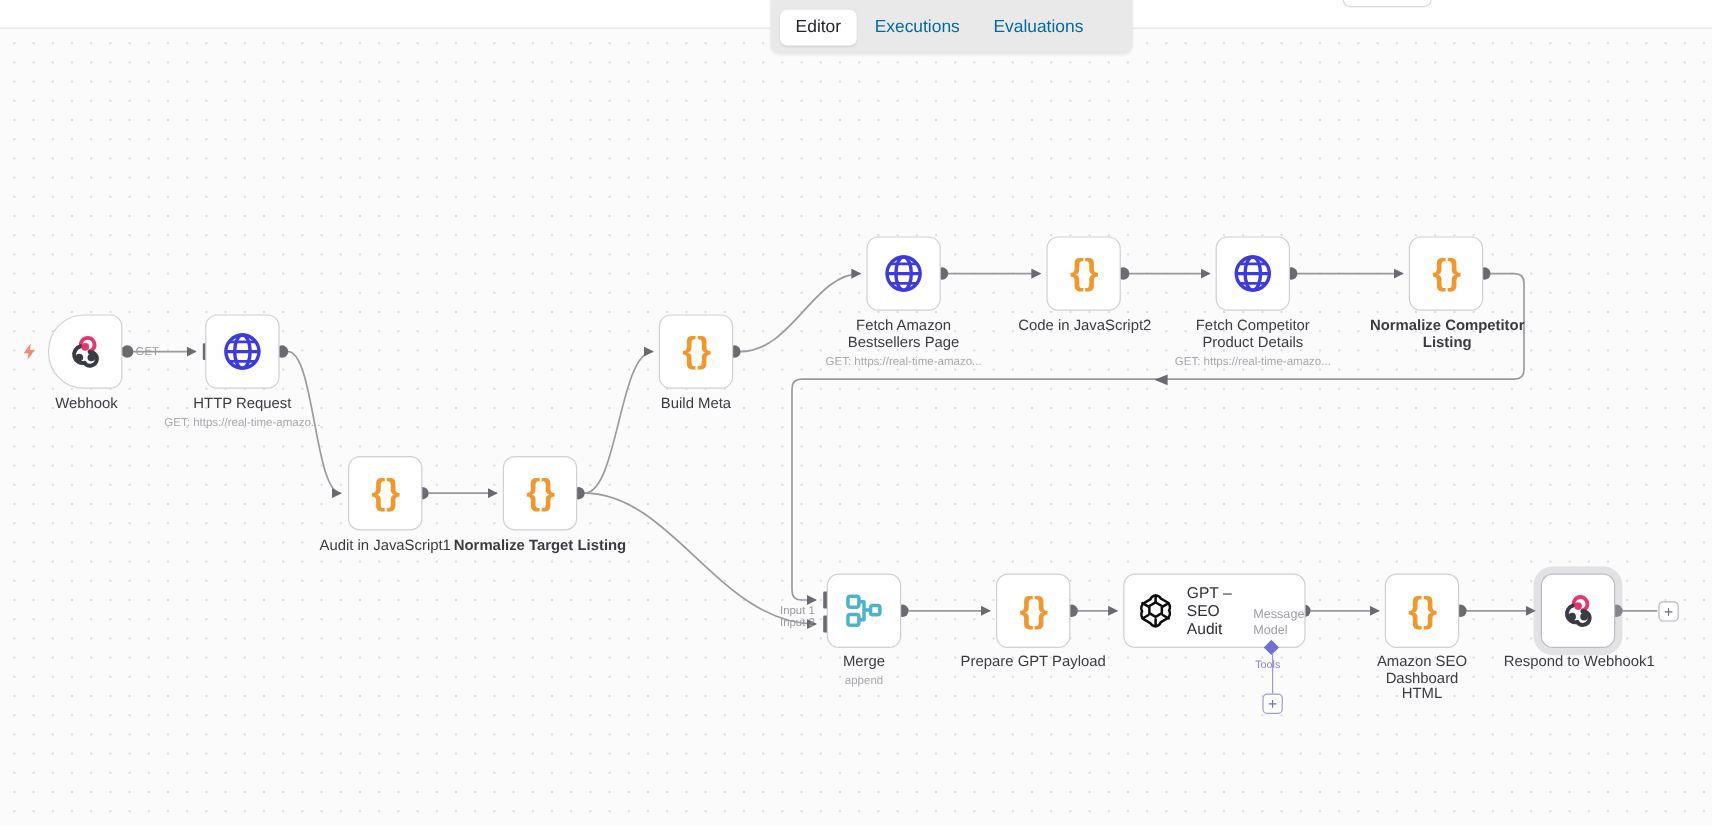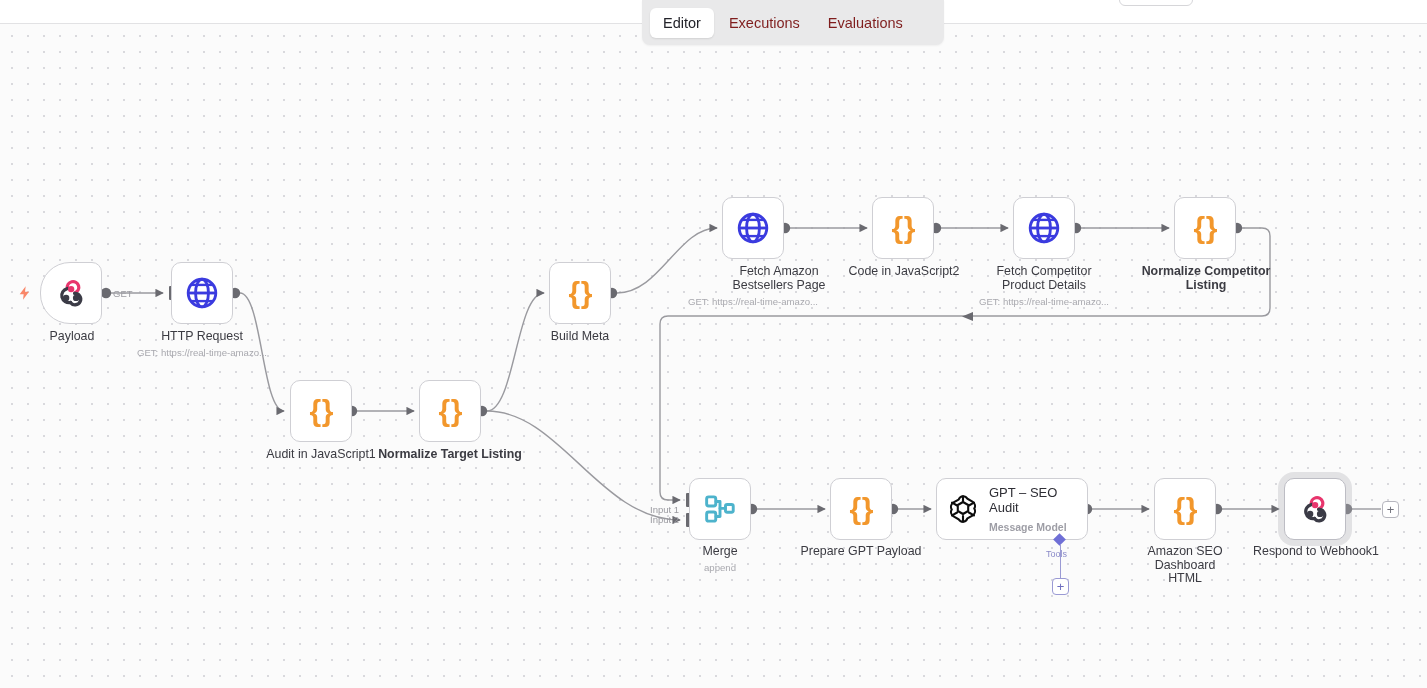--- a/index.html
+++ b/index.html
@@ -44,21 +44,21 @@
     height: 45px; width: 302px;
     background: #e9e9ea;
     border-radius: 0 0 8px 8px;
     display: flex; align-items: center;
     padding: 5px 8px;
     gap: 2px;
     box-shadow: 0 1px 2px rgba(0,0,0,0.05);
   }
   .tab {
     font-size: 14.5px;
-    color: #7f1d1d;
+    color: #0369a1;
     padding: 6px 13px;
     border-radius: 6px;
     cursor: pointer;
     white-space: nowrap;
     line-height: 18px;
   }
   .tab.active {
     background: #ffffff;
     color: #23232a;
     box-shadow: 0 1px 2px rgba(0,0,0,0.10);
@@ -103,21 +103,21 @@
   .node-sub {
     position: absolute;
     text-align: center;
     font-size: 9.6px;
     color: #a8a8ae;
     line-height: 11px;
     white-space: nowrap;
     pointer-events: none;
   }
   .wide-title { font-size: 13px; color: #2e2e35; line-height: 15px; }
-  .wide-sub { font-size: 10.5px; color: #9e9ea6; line-height: 13px; margin-top: 6px; font-weight: bold; }
+  .wide-sub { font-size: 10.5px; color: #9e9ea6; line-height: 13px; margin-top: 20px; }
 
   
   .icon-code {
     font-size: 30px; color: #f2972c; font-weight: bold;
     font-family: "Liberation Sans", sans-serif;
     letter-spacing: -1px; line-height: 30px;
     user-select: none;
   }
   svg.glyph { display: block; }
 
@@ -257,21 +257,21 @@
   <div class="node sq trigger" style="left:40px; top:262px;">
     <svg class="glyph" width="34" height="34" viewBox="0 0 32 32">
       <path d="M12.6 11.6 a5.4 5.4 0 1 1 7.2 4.1" fill="none" stroke="#e8356d" stroke-width="3.1" stroke-linecap="round"></path>
       <path d="M19.4 16.3 a5.4 5.4 0 1 1 -4.0 8.6" fill="none" stroke="#3b3b46" stroke-width="3.1" stroke-linecap="round"></path>
       <path d="M15.6 24.8 a5.4 5.4 0 1 1 -3.2 -13.0" fill="none" stroke="#3b3b46" stroke-width="3.1" stroke-linecap="round"></path>
       <circle cx="11.4" cy="20.6" r="3.0" fill="#3b3b46"></circle>
       <circle cx="20.8" cy="20.6" r="3.0" fill="#3b3b46"></circle>
       <circle cx="16.1" cy="12.3" r="3.0" fill="#e8356d"></circle>
     </svg>
   </div>
-  <div class="node-label" style="left:22px; top:330px; width:100px;">Payload</div>
+  <div class="node-label" style="left:22px; top:330px; width:100px;">Webhook</div>
   <div class="conn-label" style="left:113px; top:288px;">GET</div>
 
   <div class="node sq" style="left:171px; top:262px;">
     <svg class="glyph" width="36" height="36" viewBox="0 0 24 24">
       <circle cx="12" cy="12" r="9.2" fill="none" stroke="#3b3bdf" stroke-width="1.9"></circle>
       <ellipse cx="12" cy="12" rx="4.3" ry="9.2" fill="none" stroke="#3b3bdf" stroke-width="1.9"></ellipse>
       <line x1="2.8" y1="12" x2="21.2" y2="12" stroke="#3b3bdf" stroke-width="1.9"></line>
       <line x1="4.3" y1="6.6" x2="19.7" y2="6.6" stroke="#3b3bdf" stroke-width="1.6"></line>
       <line x1="4.3" y1="17.4" x2="19.7" y2="17.4" stroke="#3b3bdf" stroke-width="1.6"></line>
     </svg>
@@ -296,21 +296,21 @@
 
   <div class="node sq" style="left:722px; top:197px;">
     <svg class="glyph" width="36" height="36" viewBox="0 0 24 24">
       <circle cx="12" cy="12" r="9.2" fill="none" stroke="#3b3bdf" stroke-width="1.9"></circle>
       <ellipse cx="12" cy="12" rx="4.3" ry="9.2" fill="none" stroke="#3b3bdf" stroke-width="1.9"></ellipse>
       <line x1="2.8" y1="12" x2="21.2" y2="12" stroke="#3b3bdf" stroke-width="1.9"></line>
       <line x1="4.3" y1="6.6" x2="19.7" y2="6.6" stroke="#3b3bdf" stroke-width="1.6"></line>
       <line x1="4.3" y1="17.4" x2="19.7" y2="17.4" stroke="#3b3bdf" stroke-width="1.6"></line>
     </svg>
   </div>
-  <div class="node-label" style="left:709px; top:265px; width:140px;text-align:center;">Fetch Amazon
+  <div class="node-label" style="left:683px; top:265px; width:140px;text-align:center;">Fetch Amazon
 Bestsellers Page</div>
   <div class="node-sub" style="left:668px; top:296px; width:170px;">GET: https://real-time-amazo...</div>
 
   <div class="node sq" style="left:872px; top:197px;">
     <span class="icon-code">{ }</span>
   </div>
   <div class="node-label" style="left:834px; top:265px; width:140px;">Code in JavaScript2</div>
 
   <div class="node sq" style="left:1013px; top:197px;">
     <svg class="glyph" width="36" height="36" viewBox="0 0 24 24">
@@ -353,21 +353,21 @@
   <div class="node wide" style="left:936px; top:478px;">
     <svg class="glyph" width="32" height="32" viewBox="0 0 32 32" style="flex:0 0 auto;">
       <path d="M16 3.2 a5.1 5.1 0 0 1 4.4 2.55 l5.0 2.9 a5.1 5.1 0 0 1 1.9 6.95
                a5.1 5.1 0 0 1 -1.9 6.95 l-5.0 2.9 A5.1 5.1 0 0 1 16 28.8
                a5.1 5.1 0 0 1 -4.4 -2.55 l-5.0 -2.9 a5.1 5.1 0 0 1 -1.9 -6.95
                a5.1 5.1 0 0 1 1.9 -6.95 l5.0 -2.9 A5.1 5.1 0 0 1 16 3.2 z" fill="none" stroke="#0d0d0d" stroke-width="2.1"></path>
       <path d="M16 9.0 l5.2 3.0 v6.0 l-5.2 3.0 l-5.2 -3.0 v-6.0 z" fill="none" stroke="#0d0d0d" stroke-width="2.1" stroke-linejoin="round"></path>
       <path d="M16 3.2 v5.8 M26.9 9.6 l-5.0 2.9 M26.9 22.4 l-5.0 -2.9
                M16 28.8 v-5.8 M5.1 22.4 l5.0 -2.9 M5.1 9.6 l5.0 2.9" stroke="#0d0d0d" stroke-width="2.1" stroke-linecap="round"></path>
     </svg>
-    <div style="display:flex; flex-direction:column; justify-content:center;">
+    <div style="display:flex; flex-direction:row; justify-content:center;">
       <div class="wide-title">GPT – SEO Audit</div>
       <div class="wide-sub">Message Model</div>
     </div>
   </div>
 
   <div class="diamond" style="left:1055px; top:535px;"></div>
   <div class="tools-line" style="left:1059.5px; top:544px; height:34px;"></div>
   <div class="tools-label" style="left:1046px; top:549px;">Tools</div>
   <div class="plus-btn tools" style="left:1052px; top:578px;">+</div>
 

